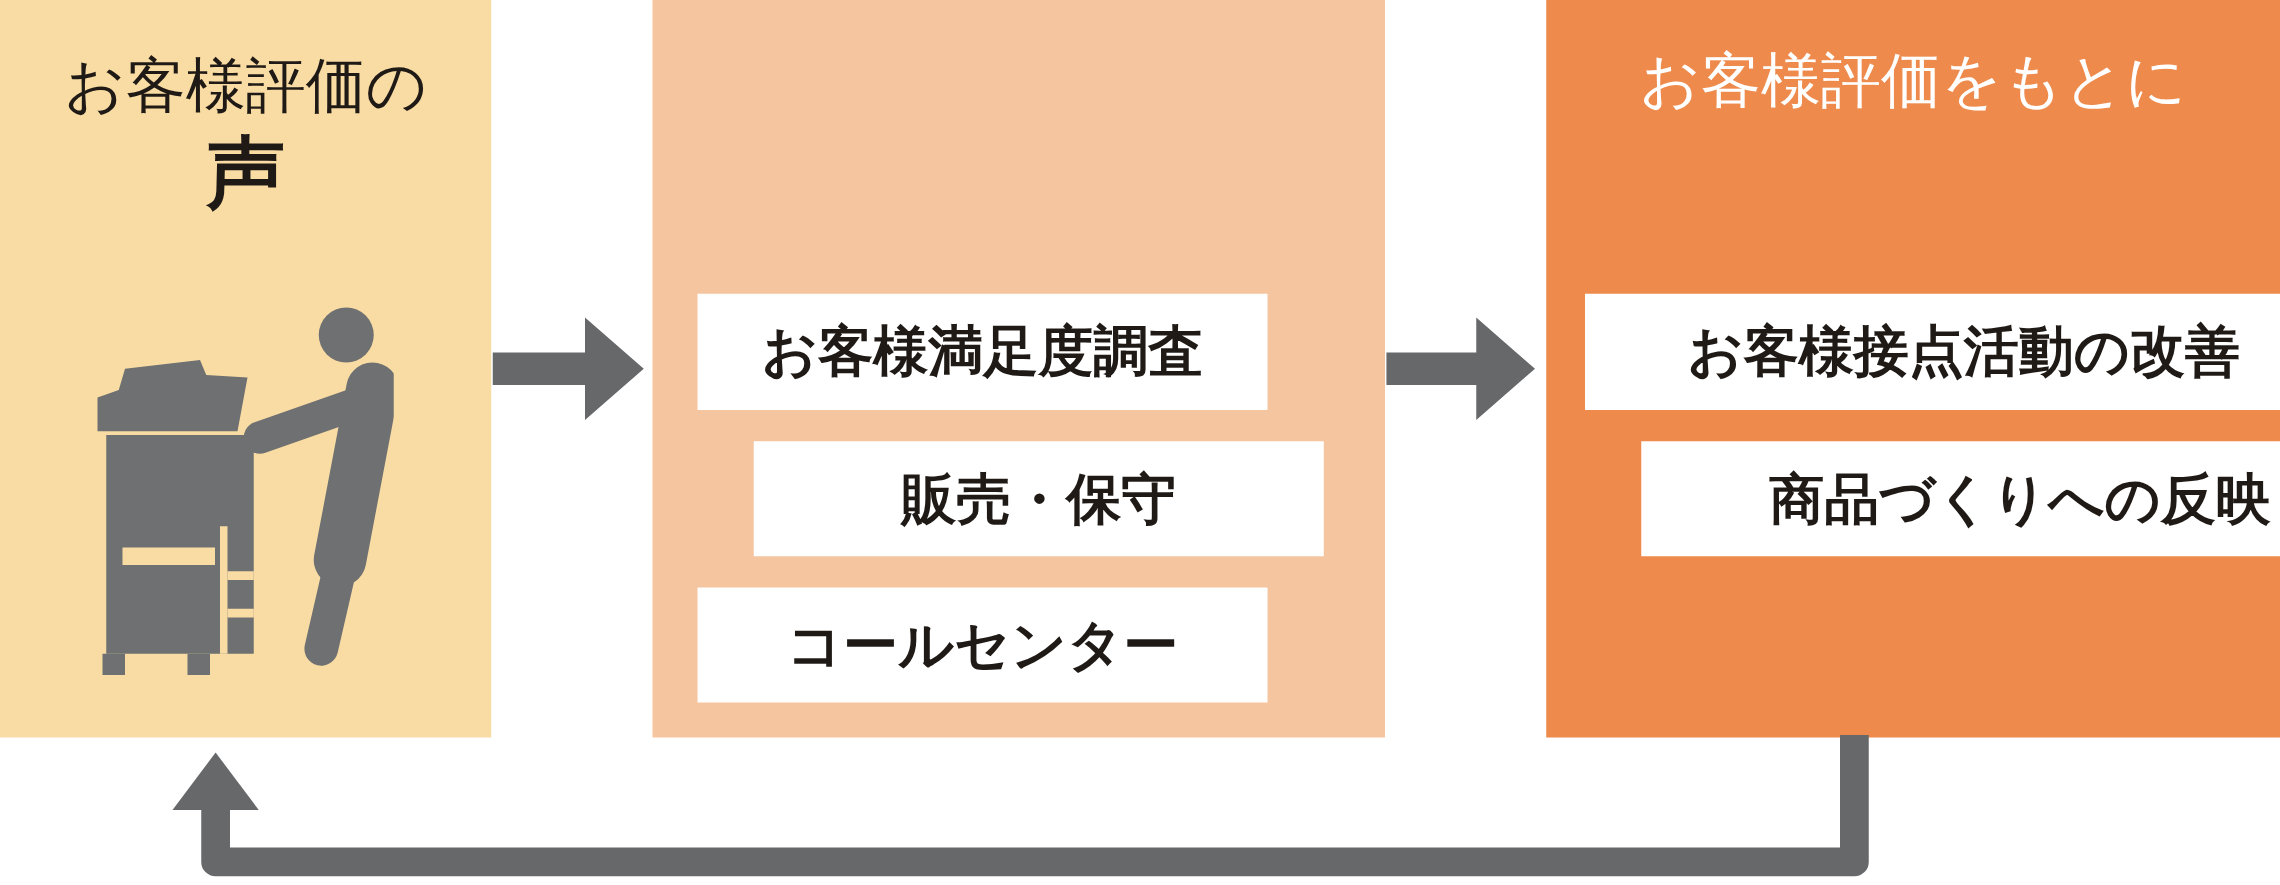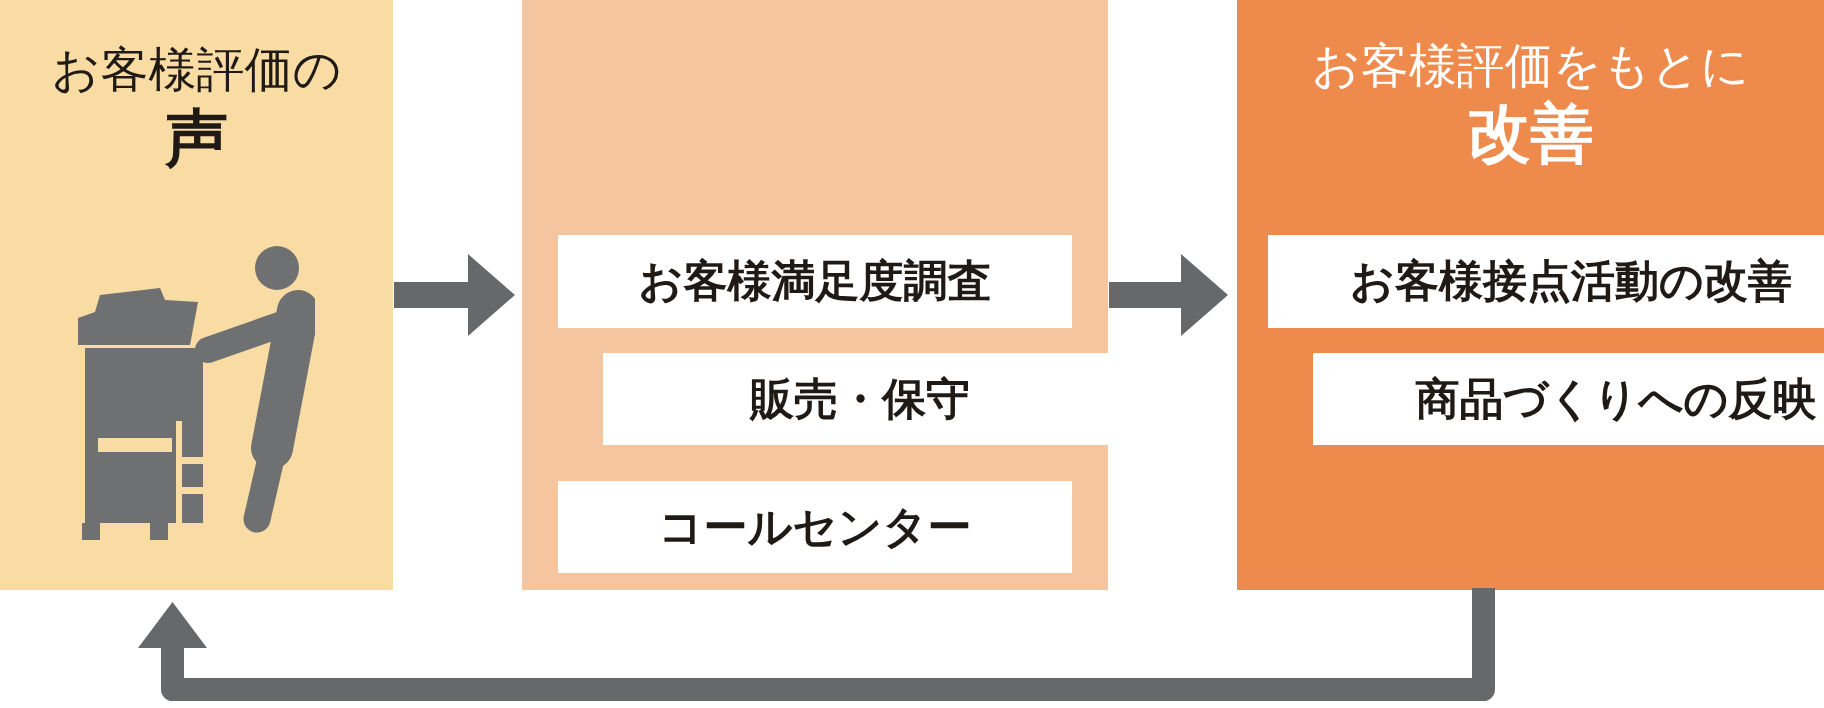--- a/index.html
+++ b/index.html
@@ -42,25 +42,25 @@
     font-size:63px;line-height:74px;font-weight:700;
     margin-top:4px;white-space:nowrap;
   }
   .panel-right .t1,.panel-right .t2{color:var(--text-white,#fff);font-family:Liberation Mono, monospace;}
   .itembox{
     position:absolute;
     background:var(--box-bg,#fff);
     display:flex;align-items:center;justify-content:center;
     font-size:44px;font-weight:700;white-space:nowrap;
   }
-  .panel-mid .itembox{left:36px;width:514px;font-family:Liberation Mono, monospace;}
+  .panel-mid .itembox{left:36px;width:456px;font-family:Liberation Mono, monospace;}
   .panel-right .itembox{left:31px;width:606px;}
   .row1{top:235px;height:93px;}
   .row2{top:353px;height:92px;margin-left:45px;}
-  .row3{top:470px;height:92px;margin-top:11px;}
+  .row3{top:470px;height:92px;}
   .arrow{position:absolute;top:253px;height:84px;}
   .arrow1{left:394px;width:122px;}
   .arrow2{left:1109px;width:121px;}
   .arrow polygon{fill:var(--arrow-gray,#66686A);}
   .loop{position:absolute;left:0;top:0;width:1824px;height:708px;pointer-events:none;}
   .loop .loop-path{
     fill:none;stroke:var(--arrow-gray,#66686A);
     stroke-width:23;stroke-linejoin:round;stroke-linecap:butt;
   }
   .loop .loop-head{fill:var(--arrow-gray,#66686A);}
@@ -114,21 +114,20 @@
     <div class="itembox row3">コールセンター</div>
   </section>
 
   <svg class="arrow arrow2" viewBox="0 0 121 84" aria-hidden="true">
     <polygon points="0,29 72,29 72,1 119,42 72,83 72,55 0,55"></polygon>
   </svg>
 
   <section class="panel panel-right">
     <div class="title">
       <div class="t1">お客様評価をもとに</div>
-      <div class="t2">改善</div>
     </div>
     <div class="itembox row1">お客様接点活動の改善</div>
     <div class="itembox row2">商品づくりへの反映</div>
   </section>
 
   <svg class="loop" viewBox="0 0 1824 708" aria-hidden="true">
     <path class="loop-path" d="M 1483.5 588 L 1483.5 689.5 L 172.5 689.5 L 172.5 646"></path>
     <polygon class="loop-head" points="138,648 207,648 172.5,602"></polygon>
   </svg>
 

